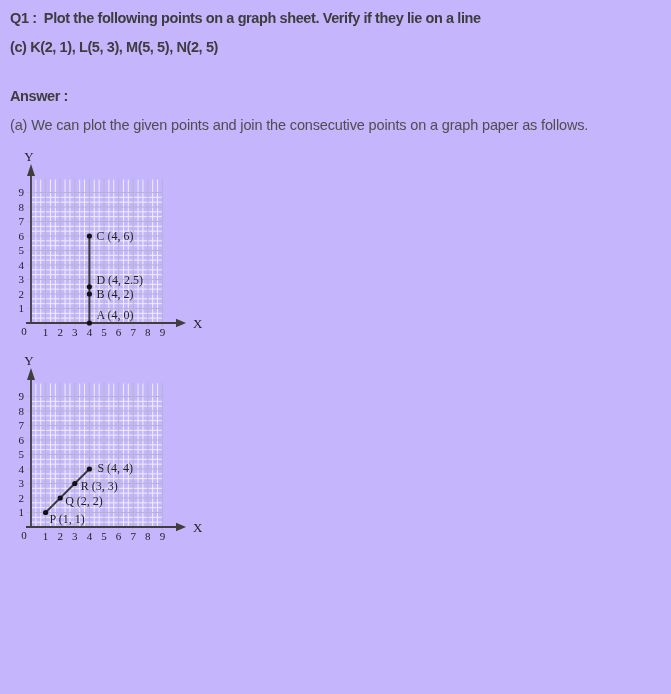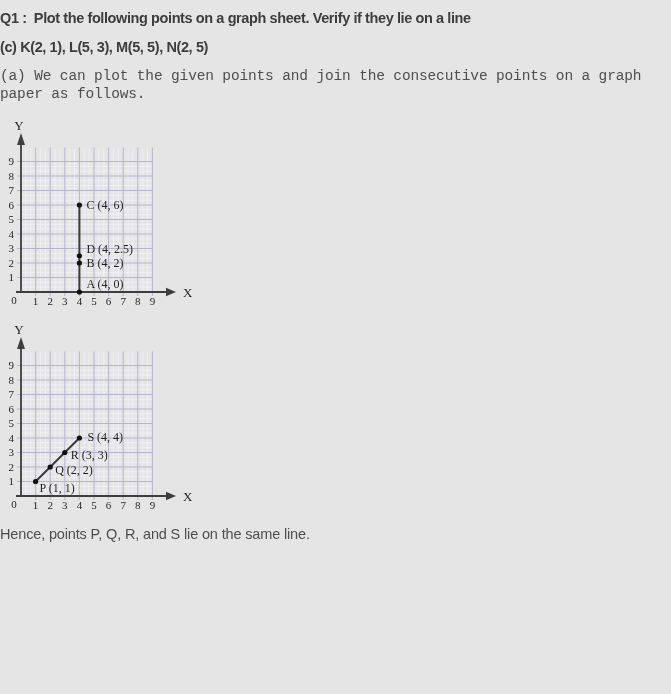--- a/index.html
+++ b/index.html
@@ -1,22 +1,22 @@
 <!DOCTYPE html>
 <html style="--heading-text: #3d3d3d; --body-text: #4e4e4e; --grid-major: #b5b5cf; --grid-minor: #efeff6; --axis: #3e3e3e; --plot-line: #3a3a3a; --point-fill: #111111; --graph-text: #1f1f1f;"><head>
 <meta charset="utf-8">
 <style>
   html, body { margin: 0; padding: 0; background: #ffffff; }
   .page {
     position: relative;
     width: 671px;
     height: 694px;
-    background: #e5e5e5;
+    background: #c4b5fd;
     box-sizing: border-box;
-    padding-left: 0;
+    padding-left: 10px;
     font-family: "Liberation Sans", sans-serif;
     overflow: hidden;
   }
   .q-heading, .q-line, .ans-heading {
     font-size: 14.5px;
     font-weight: 600;
     letter-spacing: -0.4px;
     line-height: 18px;
     color: var(--heading-text, #3d3d3d);
     white-space: pre-wrap;
@@ -26,35 +26,36 @@
     font-size: 14.5px;
     font-weight: 400;
     letter-spacing: -0.15px;
     line-height: 18px;
     color: var(--body-text, #4e4e4e);
     margin: 0;
   }
   .q-heading   { margin-top: 9px; }
   .q-line      { margin-top: 11px; }
   .ans-heading { margin-top: 31px; }
-  .mt-11       { margin-top: 11px; font-family: Liberation Mono, monospace; }
+  .mt-11       { margin-top: 11px; }
   .mt-10       { margin-top: 10px; }
   svg.graph { display: block; }
   svg.g1 { margin-top: 13px; }
   svg.g2 { margin-top: 5px; }
 </style>
 </head>
 <body>
 
 <div class="page">
 
   <div class="q-heading">Q1 :  Plot the following points on a graph sheet. Verify if they lie on a line</div>
 
   <div class="q-line">(c) K(2, 1), L(5, 3), M(5, 5), N(2, 5)</div>
 
+  <div class="ans-heading">Answer :</div>
 
   <div class="body-line mt-11">(a) We can plot the given points and join the consecutive points on a graph paper as follows.</div>
 
   <svg class="graph g1" width="205" height="194" xmlns="http://www.w3.org/2000/svg">
       <line x1="25.866666666666667" y1="32.5" x2="25.866666666666667" y2="176" stroke="#efeff6" stroke-width="1"></line>
       <line x1="21" y1="171.16666666666666" x2="152.4" y2="171.16666666666666" stroke="#efeff6" stroke-width="1"></line>
       <line x1="30.733333333333334" y1="32.5" x2="30.733333333333334" y2="176" stroke="#efeff6" stroke-width="1"></line>
       <line x1="21" y1="166.33333333333334" x2="152.4" y2="166.33333333333334" stroke="#efeff6" stroke-width="1"></line>
       <line x1="40.46666666666667" y1="32.5" x2="40.46666666666667" y2="176" stroke="#efeff6" stroke-width="1"></line>
       <line x1="21" y1="156.66666666666666" x2="152.4" y2="156.66666666666666" stroke="#efeff6" stroke-width="1"></line>
@@ -228,15 +229,14 @@
       <circle cx="35.6" cy="166.5" r="2.6" fill="#111111"></circle>
       <text x="39.6" y="176.5" font-size="12" text-anchor="start" font-family="&quot;Liberation Serif&quot;, serif" fill="#1f1f1f">P (1, 1)</text>
       <circle cx="50.2" cy="152" r="2.6" fill="#111111"></circle>
       <text x="55.2" y="159" font-size="12" text-anchor="start" font-family="&quot;Liberation Serif&quot;, serif" fill="#1f1f1f">Q (2, 2)</text>
       <circle cx="64.8" cy="137.5" r="2.6" fill="#111111"></circle>
       <text x="70.8" y="143.5" font-size="12" text-anchor="start" font-family="&quot;Liberation Serif&quot;, serif" fill="#1f1f1f">R (3, 3)</text>
       <circle cx="79.4" cy="123" r="2.6" fill="#111111"></circle>
       <text x="87.4" y="126" font-size="12" text-anchor="start" font-family="&quot;Liberation Serif&quot;, serif" fill="#1f1f1f">S (4, 4)</text>
     </svg>
 
-  <div class="body-line mt-10">Hence, points P, Q, R, and S lie on the same line.</div>
 
 </div>
 
 </body></html>

